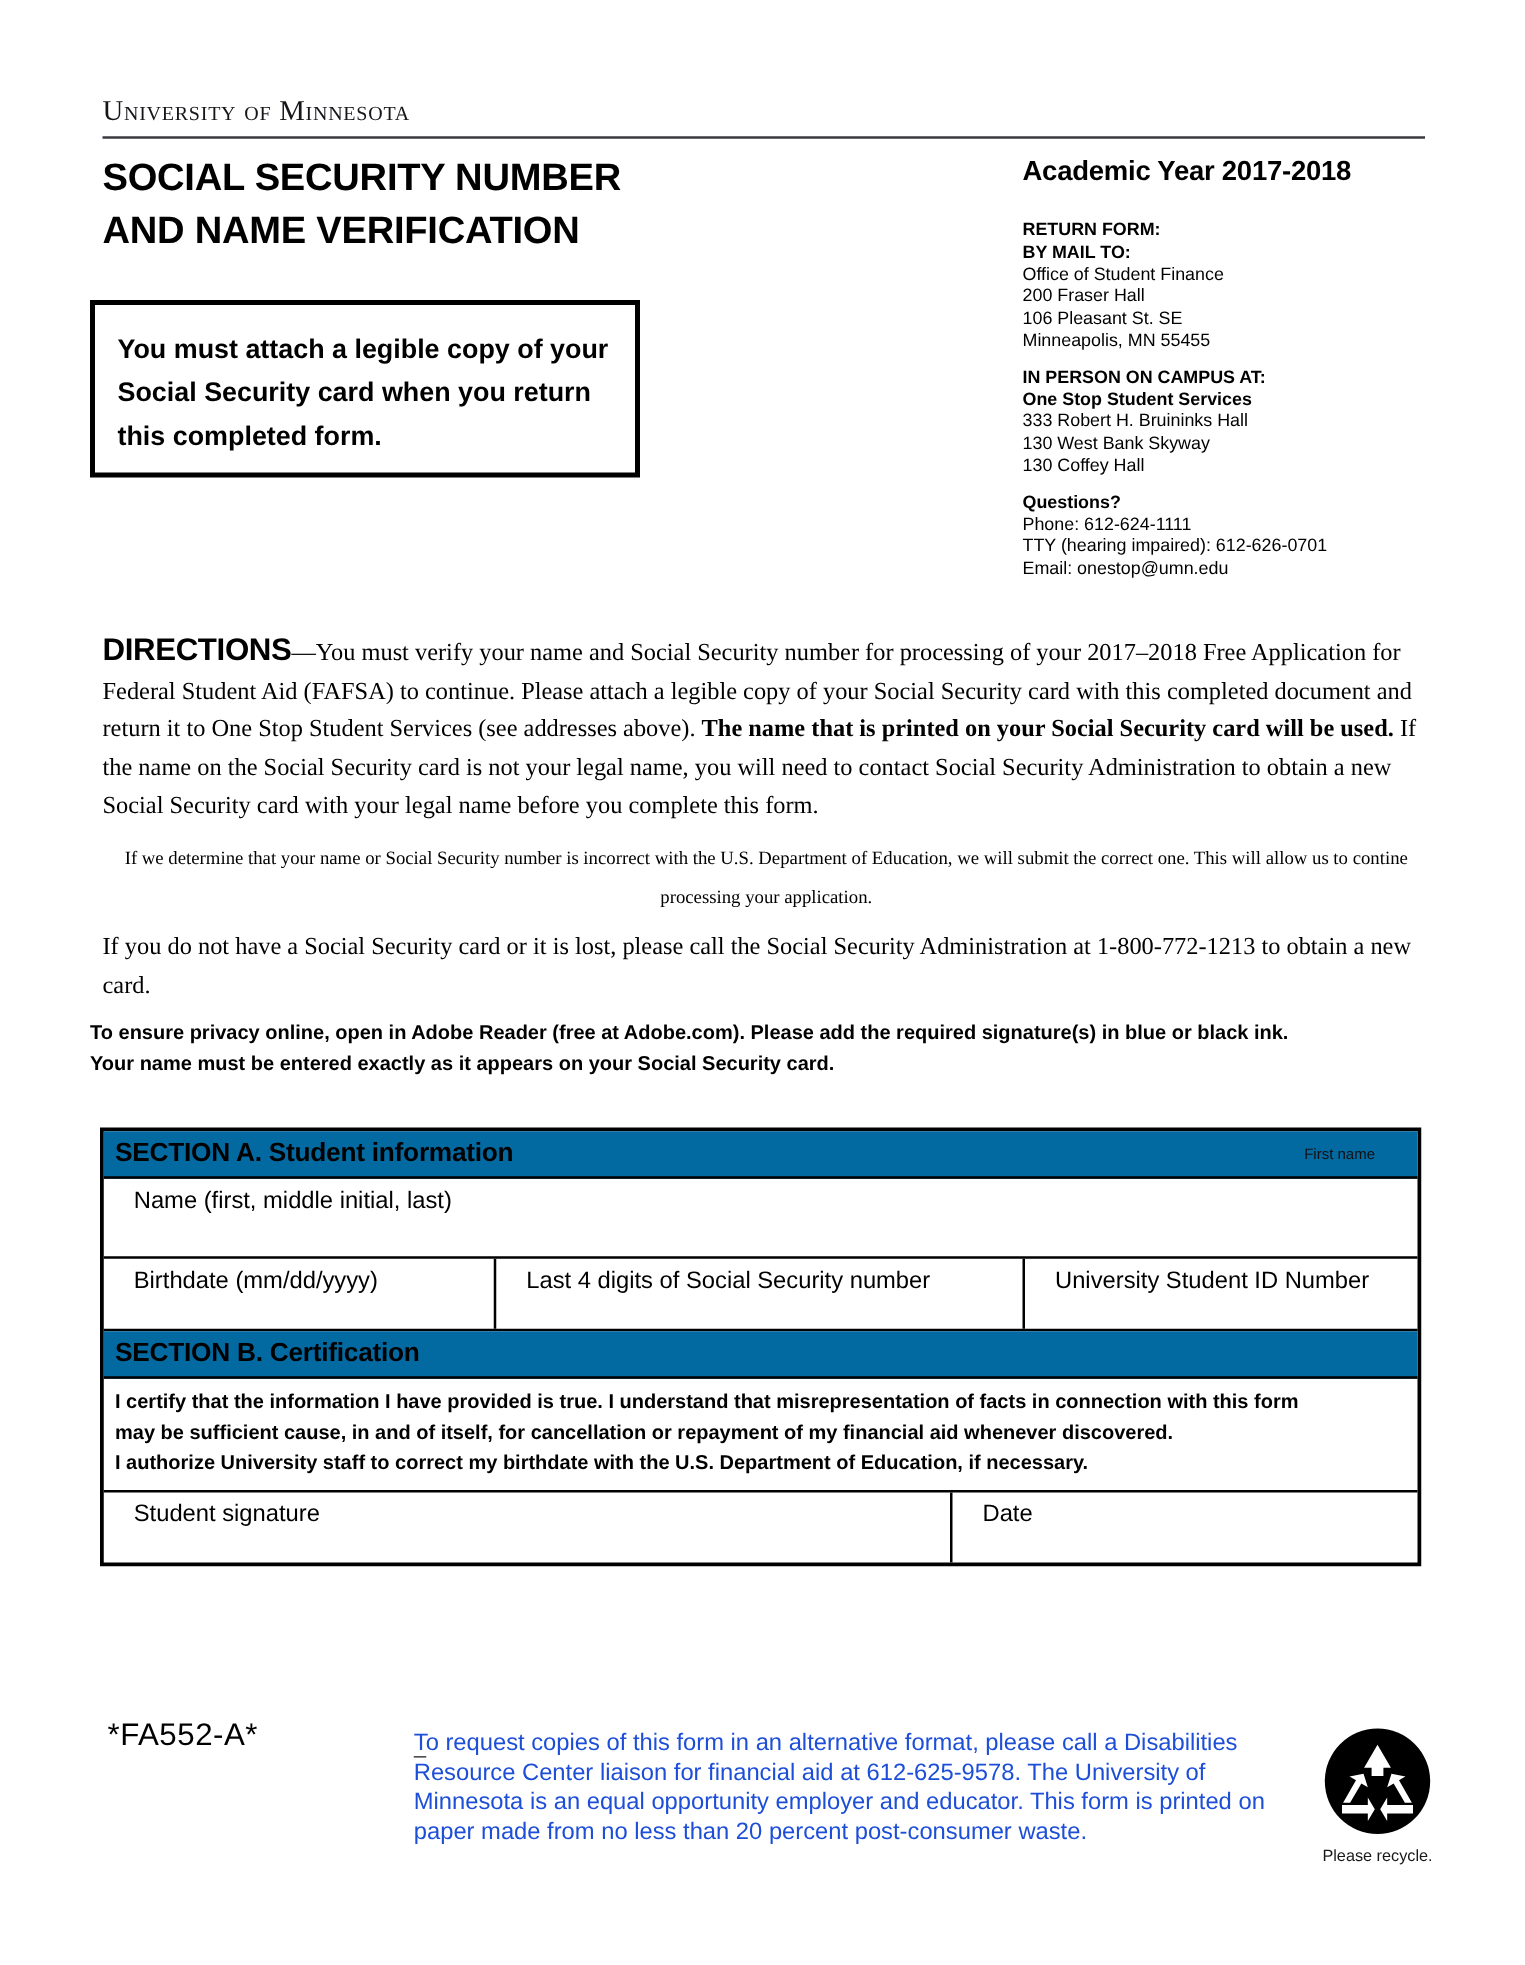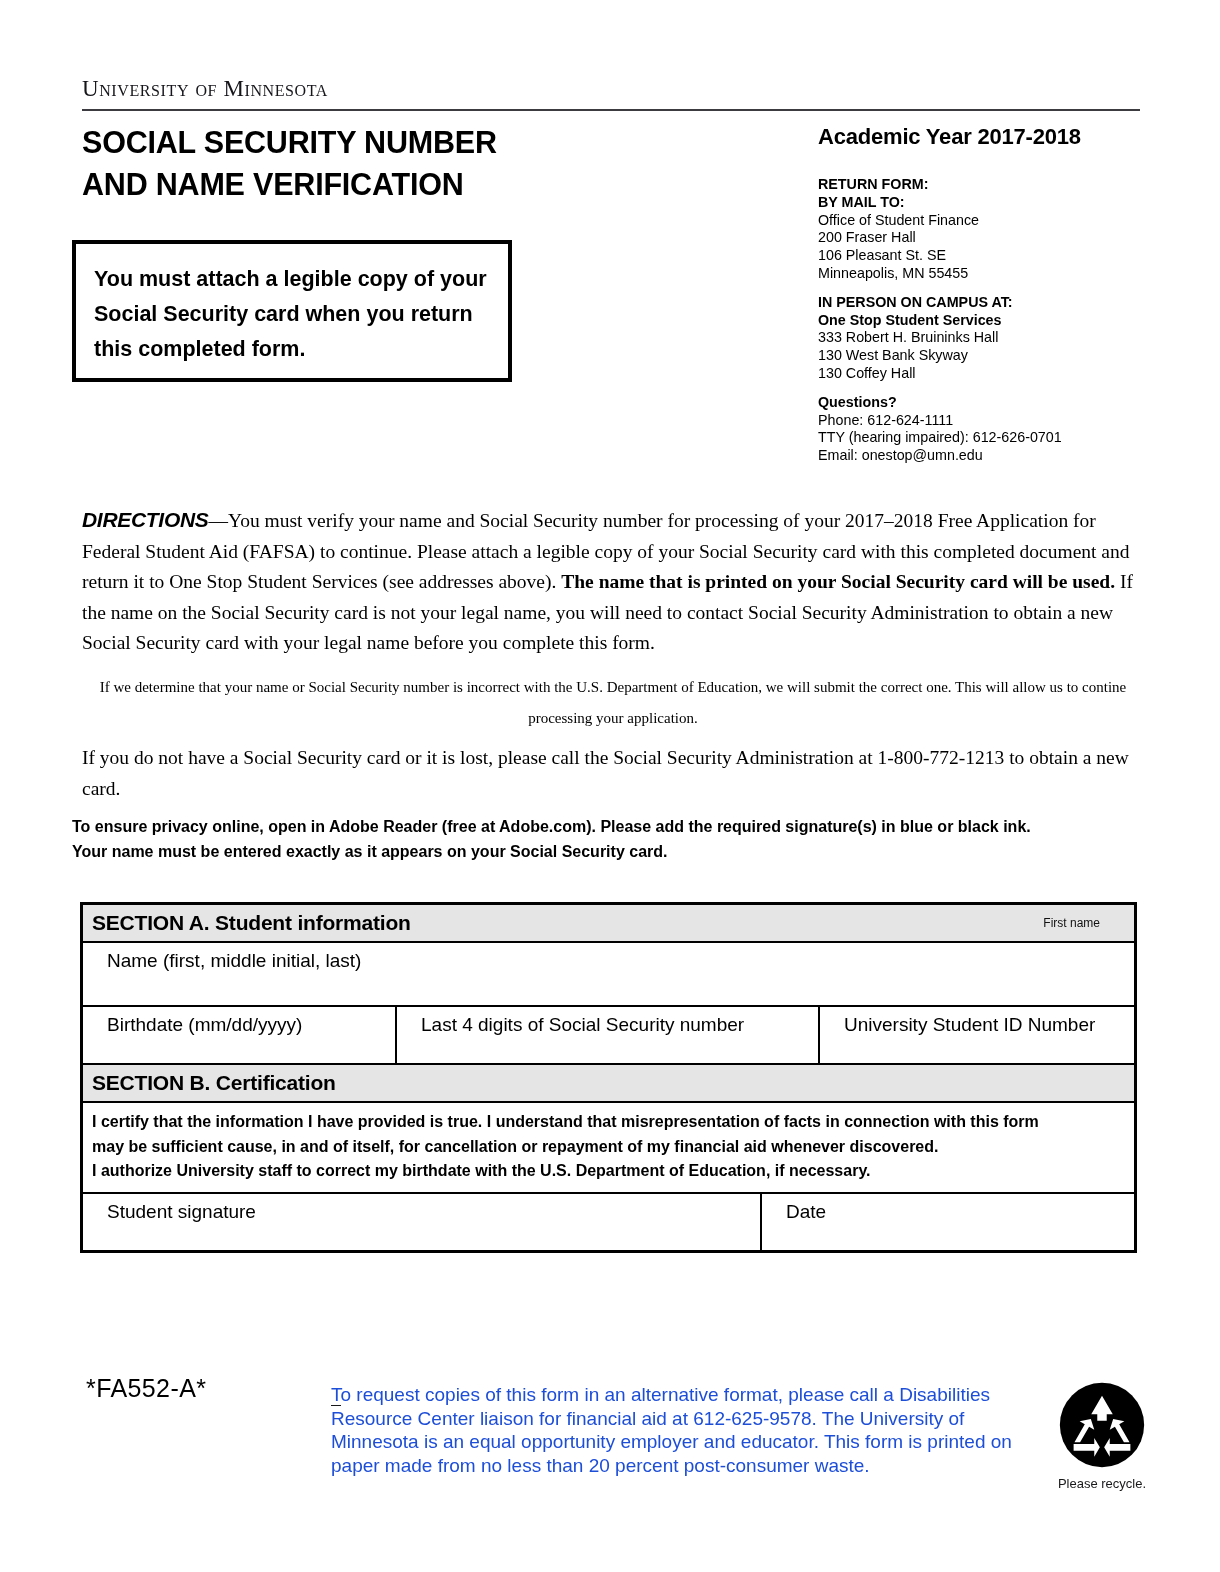--- a/index.html
+++ b/index.html
@@ -104,23 +104,22 @@
     top: 505px;
     width: 1062px;
     font-family: "Liberation Serif", serif;
     font-size: 19.5px;
     line-height: 30.6px;
     text-align: left;
   }
   .directions .lead {
     font-family: "Liberation Sans", sans-serif;
     font-weight: bold;
-    font-size: 21px;
+    font-size: 25px;
     letter-spacing: -0.3px;
-    font-style: italic;
   }
   .directions b { font-weight: bold; }
   .para2 {
     position: absolute;
     left: 82px;
     top: 672px;
     width: 1062px;
     font-family: "Liberation Serif", serif;
     font-size: 15px;
     line-height: 30.6px;
@@ -149,21 +148,21 @@
   
   .form-table {
     position: absolute;
     left: 80px;
     top: 902px;
     width: 1057px;
     border: 3px solid #000;
     box-sizing: border-box;
   }
   .sec-head {
-    background: #e5e5e5;
+    background: #0369a1;
     border-bottom: 2px solid #000;
     height: 36px;
     position: relative;
   }
   .sec-head .lbl {
     position: absolute;
     left: 9px;
     top: 6px;
     font-size: 21px;
     font-weight: bold;

